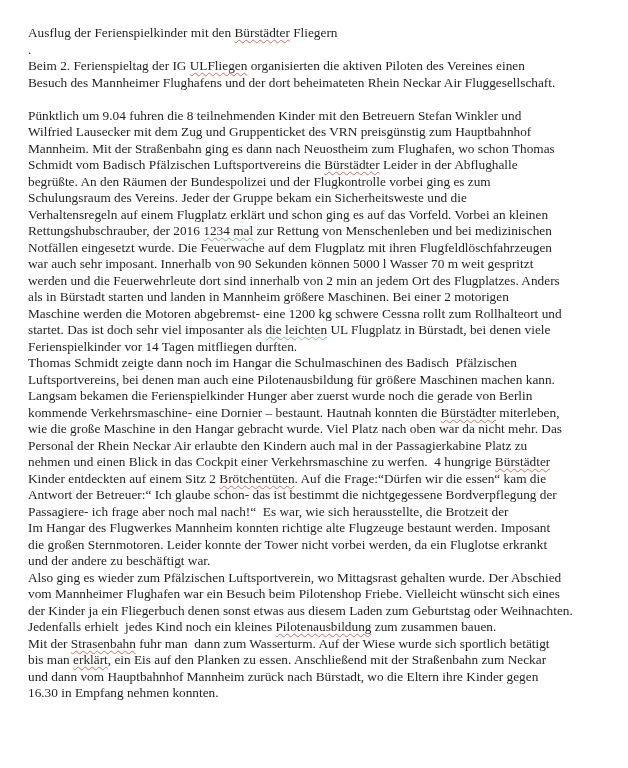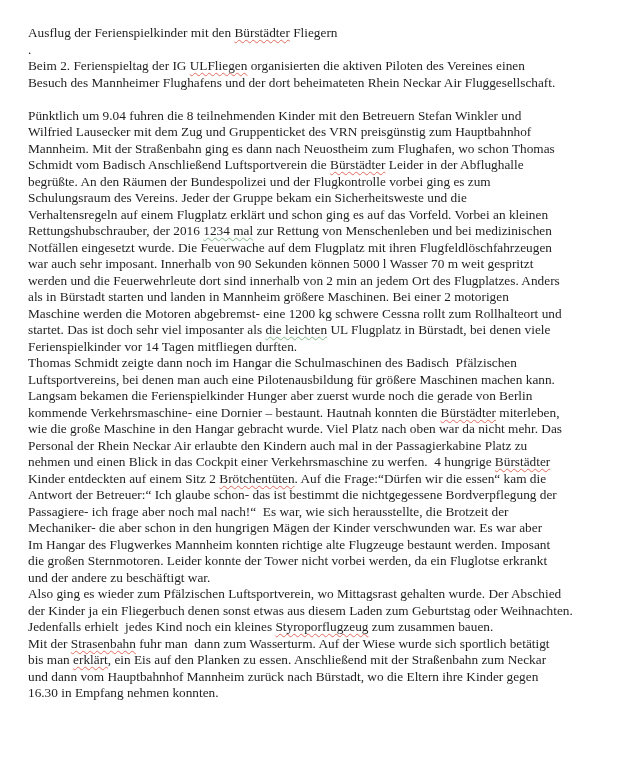--- a/index.html
+++ b/index.html
@@ -50,21 +50,21 @@
 <div class="page">
   <div class="doc">
       <div class="line"><span>Ausflug der Ferienspielkinder mit den </span><span class="mark-spell">Bürstädter</span><span> Fliegern</span></div>
       <div class="line"><span>.</span></div>
       <div class="line"><span>Beim 2. Ferienspieltag der IG </span><span class="mark-spell">ULFliegen</span><span> organisierten die aktiven Piloten des Vereines einen</span></div>
       <div class="line"><span>Besuch des Mannheimer Flughafens und der dort beheimateten Rhein Neckar Air Fluggesellschaft.</span></div>
       <div class="line">&nbsp;</div>
       <div class="line"><span>Pünktlich um 9.04 fuhren die 8 teilnehmenden Kinder mit den Betreuern Stefan Winkler und</span></div>
       <div class="line"><span>Wilfried Lausecker mit dem Zug und Gruppenticket des VRN preisgünstig zum Hauptbahnhof</span></div>
       <div class="line"><span>Mannheim. Mit der Straßenbahn ging es dann nach Neuostheim zum Flughafen, wo schon Thomas</span></div>
-      <div class="line"><span>Schmidt vom Badisch Anschließend Luftsportverein die </span><span class="mark-spell">Bürstädter</span><span> Leider in der Abflughalle</span></div>
+      <div class="line"><span>Schmidt vom Badisch Pfälzischen Luftsportvereins die </span><span class="mark-spell">Bürstädter</span><span> Leider in der Abflughalle</span></div>
       <div class="line"><span>begrüßte. An den Räumen der Bundespolizei und der Flugkontrolle vorbei ging es zum</span></div>
       <div class="line"><span>Schulungsraum des Vereins. Jeder der Gruppe bekam ein Sicherheitsweste und die</span></div>
       <div class="line"><span>Verhaltensregeln auf einem Flugplatz erklärt und schon ging es auf das Vorfeld. Vorbei an kleinen</span></div>
       <div class="line"><span>Rettungshubschrauber, der 2016 </span><span class="mark-grammar">1234 mal</span><span> zur Rettung von Menschenleben und bei medizinischen</span></div>
       <div class="line"><span>Notfällen eingesetzt wurde. Die Feuerwache auf dem Flugplatz mit ihren Flugfeldlöschfahrzeugen</span></div>
       <div class="line"><span>war auch sehr imposant. Innerhalb von 90 Sekunden können 5000 l Wasser 70 m weit gespritzt</span></div>
       <div class="line"><span>werden und die Feuerwehrleute dort sind innerhalb von 2 min an jedem Ort des Flugplatzes. Anders</span></div>
       <div class="line"><span>als in Bürstadt starten und landen in Mannheim größere Maschinen. Bei einer 2 motorigen</span></div>
       <div class="line"><span>Maschine werden die Motoren abgebremst- eine 1200 kg schwere Cessna rollt zum Rollhalteort und</span></div>
       <div class="line"><span>startet. Das ist doch sehr viel imposanter als </span><span class="mark-grammar">die leichten</span><span> UL Flugplatz in Bürstadt, bei denen viele</span></div>
@@ -72,25 +72,25 @@
       <div class="line"><span>Thomas Schmidt zeigte dann noch im Hangar die Schulmaschinen des Badisch  Pfälzischen</span></div>
       <div class="line"><span>Luftsportvereins, bei denen man auch eine Pilotenausbildung für größere Maschinen machen kann.</span></div>
       <div class="line"><span>Langsam bekamen die Ferienspielkinder Hunger aber zuerst wurde noch die gerade von Berlin</span></div>
       <div class="line"><span>kommende Verkehrsmaschine- eine Dornier – bestaunt. Hautnah konnten die </span><span class="mark-spell">Bürstädter</span><span> miterleben,</span></div>
       <div class="line"><span>wie die große Maschine in den Hangar gebracht wurde. Viel Platz nach oben war da nicht mehr. Das</span></div>
       <div class="line"><span>Personal der Rhein Neckar Air erlaubte den Kindern auch mal in der Passagierkabine Platz zu</span></div>
       <div class="line"><span>nehmen und einen Blick in das Cockpit einer Verkehrsmaschine zu werfen.  4 hungrige </span><span class="mark-spell">Bürstädter</span></div>
       <div class="line"><span>Kinder entdeckten auf einem Sitz 2 </span><span class="mark-spell">Brötchentüten</span><span>. Auf die Frage:“Dürfen wir die essen“ kam die</span></div>
       <div class="line"><span>Antwort der Betreuer:“ Ich glaube schon- das ist bestimmt die nichtgegessene Bordverpflegung der</span></div>
       <div class="line"><span>Passagiere- ich frage aber noch mal nach!“  Es war, wie sich herausstellte, die Brotzeit der</span></div>
-      <div class="line"><span>Mechaniker- die aber schon in den hungrigen Mägen der Kinder verschwunden war. Es war aber</span></div>
       <div class="line"><span>Im Hangar des Flugwerkes Mannheim konnten richtige alte Flugzeuge bestaunt werden. Imposant</span></div>
       <div class="line"><span>die großen Sternmotoren. Leider konnte der Tower nicht vorbei werden, da ein Fluglotse erkrankt</span></div>
       <div class="line"><span>und der andere zu beschäftigt war.</span></div>
       <div class="line"><span>Also ging es wieder zum Pfälzischen Luftsportverein, wo Mittagsrast gehalten wurde. Der Abschied</span></div>
+      <div class="line"><span>vom Mannheimer Flughafen war ein Besuch beim Pilotenshop Friebe. Vielleicht wünscht sich eines</span></div>
       <div class="line"><span>der Kinder ja ein Fliegerbuch denen sonst etwas aus diesem Laden zum Geburtstag oder Weihnachten.</span></div>
-      <div class="line"><span>Jedenfalls erhielt  jedes Kind noch ein kleines </span><span class="mark-spell">Styroporflugzeug</span><span> zum zusammen bauen.</span></div>
+      <div class="line"><span>Jedenfalls erhielt  jedes Kind noch ein kleines </span><span class="mark-spell">Pilotenausbildung</span><span> zum zusammen bauen.</span></div>
       <div class="line"><span>Mit der </span><span class="mark-spell">Strasenbahn</span><span> fuhr man  dann zum Wasserturm. Auf der Wiese wurde sich sportlich betätigt</span></div>
       <div class="line"><span>bis man </span><span class="mark-spell">erklärt</span><span>, ein Eis auf den Planken zu essen. Anschließend mit der Straßenbahn zum Neckar</span></div>
       <div class="line"><span>und dann vom Hauptbahnhof Mannheim zurück nach Bürstadt, wo die Eltern ihre Kinder gegen</span></div>
       <div class="line"><span>16.30 in Empfang nehmen konnten.</span></div>
     </div>
 </div>
 
 </body></html>

